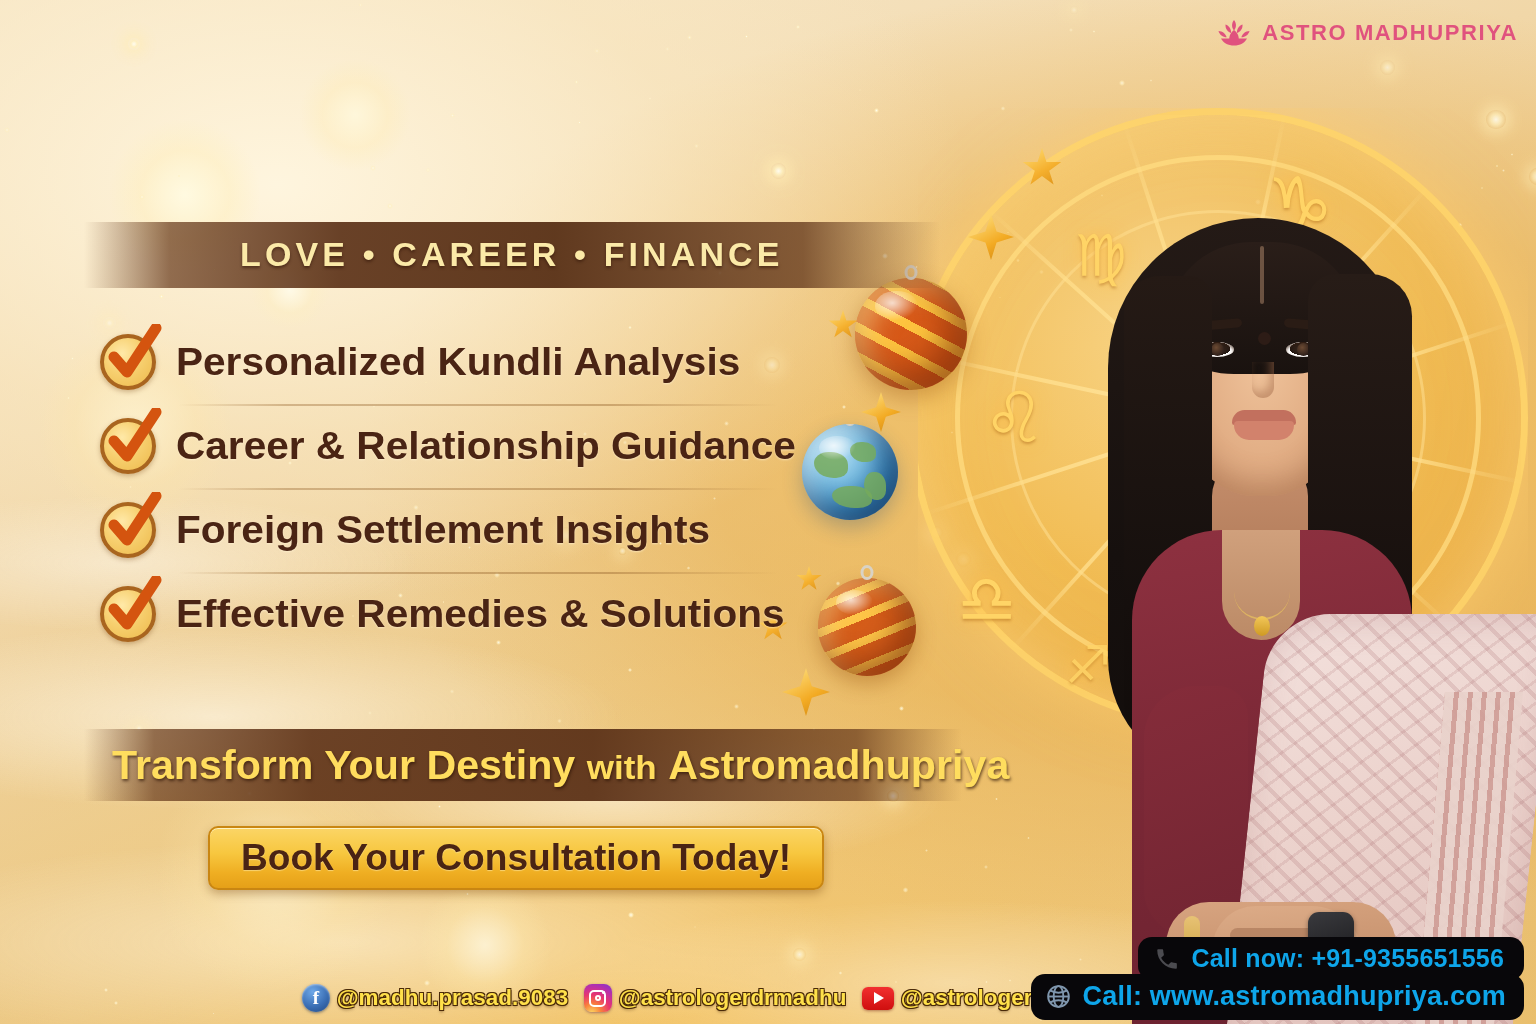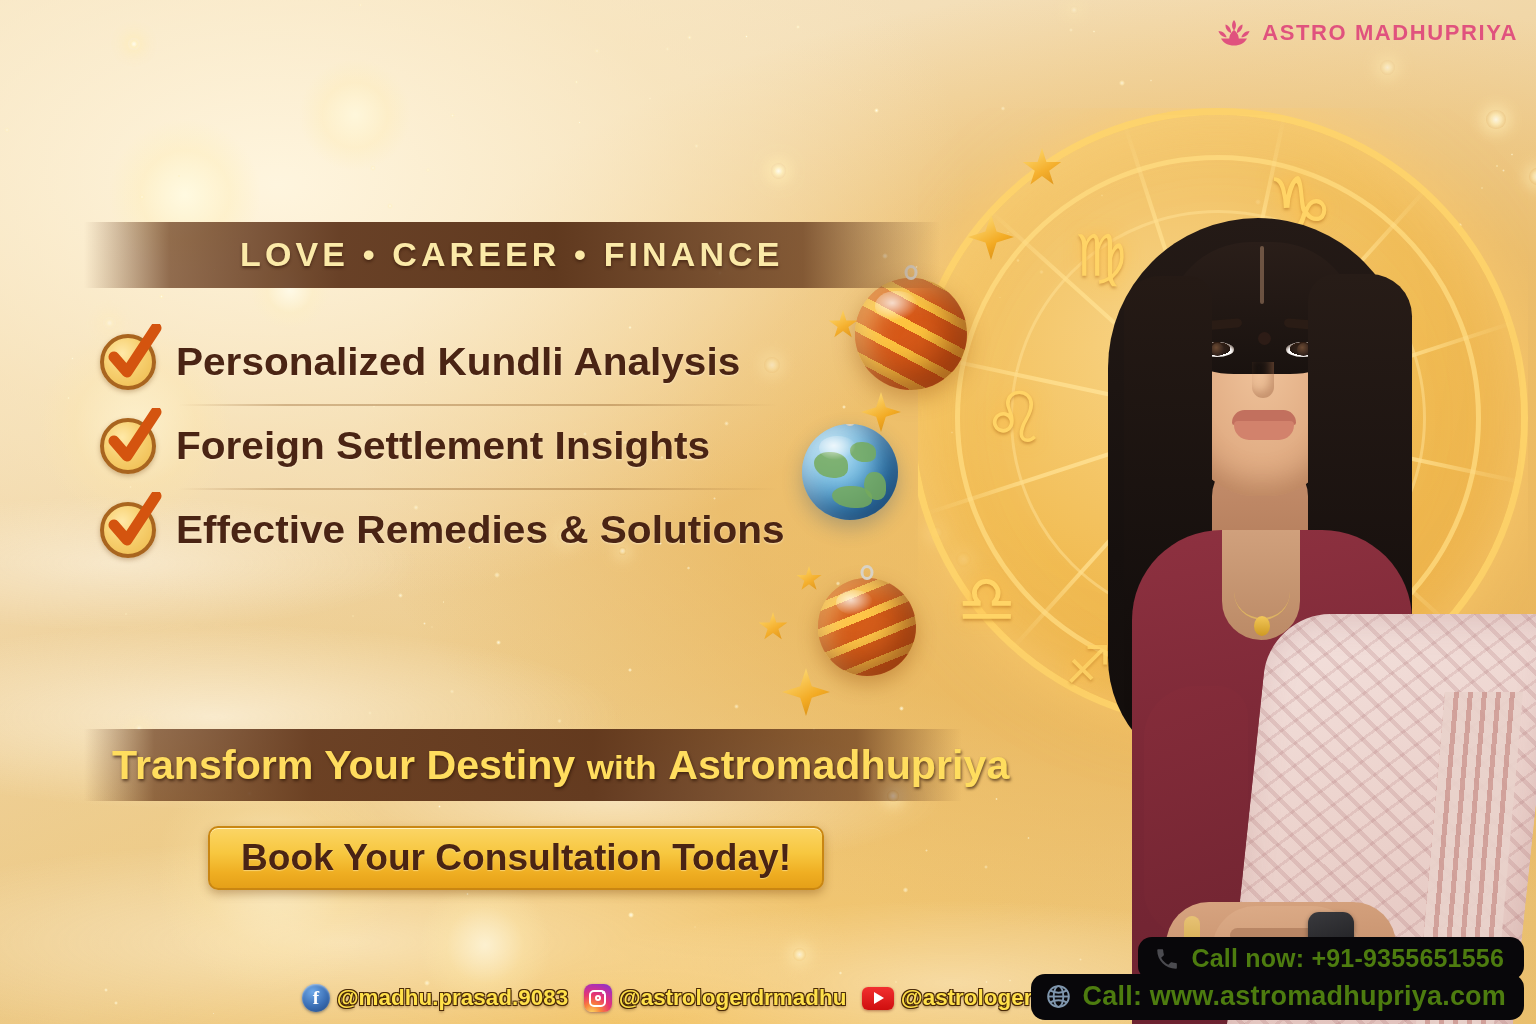--- a/index.html
+++ b/index.html
@@ -451,21 +451,21 @@
     display:flex; align-items:center; gap:11px;
   }
   .contact-visit {
     position:absolute; right:12px; bottom:4px;
     background:#08070a; border-radius:14px;
     padding:7px 18px 8px 14px;
     display:flex; align-items:center; gap:11px;
   }
   .contact-text {
     font-family:"Liberation Sans", sans-serif;
-    font-weight:bold; font-size:25px; color:#4d7c0f;
+    font-weight:bold; font-size:25px; color:#0ea5e9;
     white-space:nowrap; letter-spacing:.2px;
   }
   .contact-visit .contact-text { font-size:27px; }
 </style>
 </head>
 <body>
 
 <div id="banner">
 
   <div class="bg-base"></div>
@@ -730,20 +730,29 @@
       </span>
       <span class="feature-text">Personalized Kundli Analysis</span>
     </div>
     <div class="feature">
       <span class="check-badge">
         <span class="check-circle"></span>
         <svg class="check-mark" viewBox="0 0 58 62">
             <path d="M10 33 L23 48 L52 4" stroke="#d4540f" stroke-width="11" fill="none" stroke-linecap="round" stroke-linejoin="round"></path>
           </svg>
       </span>
+      <span class="feature-text">Career &amp; Relationship Guidance</span>
+    </div>
+    <div class="feature">
+      <span class="check-badge">
+        <span class="check-circle"></span>
+        <svg class="check-mark" viewBox="0 0 58 62">
+            <path d="M10 33 L23 48 L52 4" stroke="#d4540f" stroke-width="11" fill="none" stroke-linecap="round" stroke-linejoin="round"></path>
+          </svg>
+      </span>
       <span class="feature-text">Foreign Settlement Insights</span>
     </div>
     <div class="feature">
       <span class="check-badge">
         <span class="check-circle"></span>
         <svg class="check-mark" viewBox="0 0 58 62">
             <path d="M10 33 L23 48 L52 4" stroke="#d4540f" stroke-width="11" fill="none" stroke-linecap="round" stroke-linejoin="round"></path>
           </svg>
       </span>
       <span class="feature-text">Effective Remedies &amp; Solutions</span>

